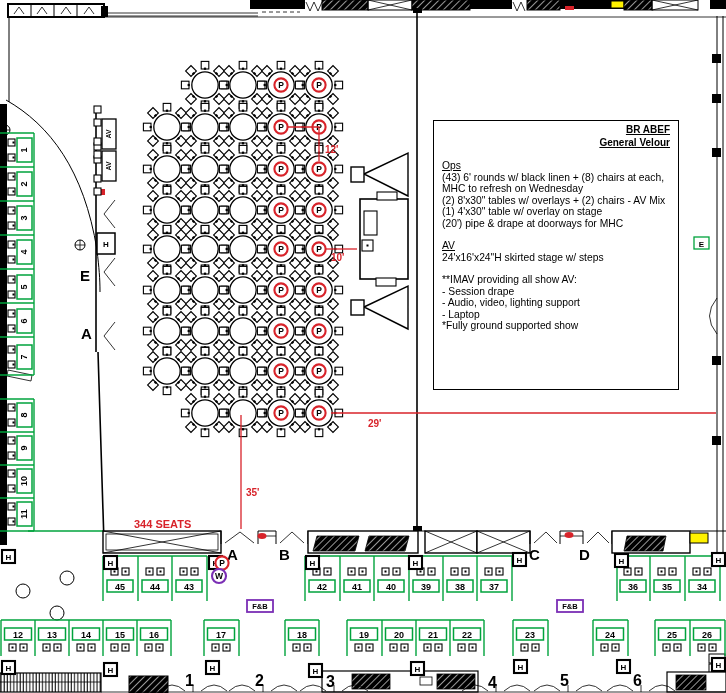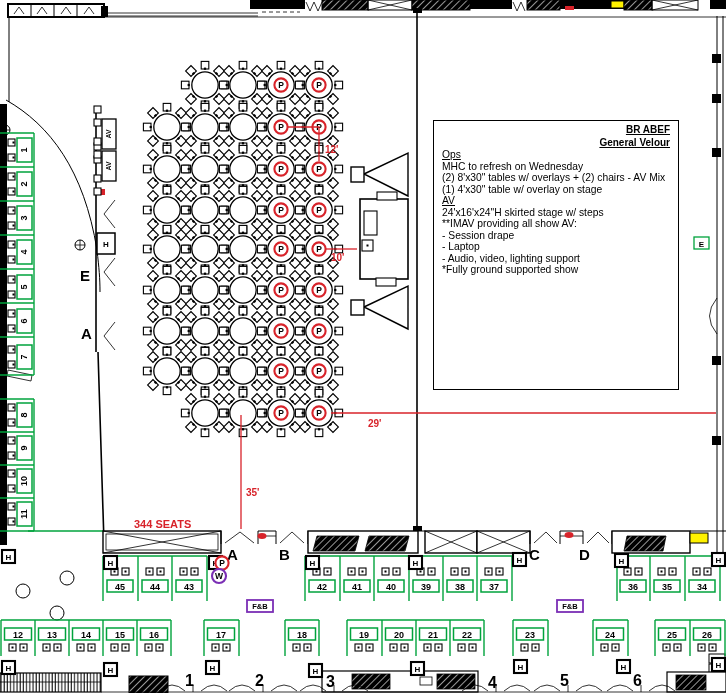--- a/index.html
+++ b/index.html
@@ -25,21 +25,21 @@
   .hbox{fill:#fff;stroke:#000;stroke-width:2.1;}
   .htx{font-size:8px;font-weight:bold;text-anchor:middle;}
   .doorletter{font-size:15px;font-weight:bold;}
   .baynum{font-size:16px;font-weight:bold;}
   
   .notes{position:absolute;left:433px;top:120px;width:246px;height:270px;
          border:1.6px solid #000;background:#fff;box-sizing:border-box;
          padding:3px 8px 0 8px;font-size:10.3px;line-height:11.5px;color:#000;}
   .notes-title{text-align:right;font-weight:bold;text-decoration:underline;
                font-size:10px;line-height:12.6px;}
-  .note-sec{}
+  .note-sec{margin-top:11px;}
   .note-h{text-decoration:underline;}
 </style>
 </head>
 <body>
 
 <div class="canvas">
 
 <svg id="plan" width="726" height="693" viewBox="0 0 726 693">
   <defs>
     <pattern id="stairHatch" width="5" height="5" patternUnits="userSpaceOnUse" patternTransform="rotate(45)">
@@ -2331,31 +2331,33 @@
         </g>
       </g>
 </svg>
 
 <div class="notes">
   <div class="notes-title">BR ABEF</div>
   <div class="notes-title">General Velour</div>
   <div>
         <div class="note-sec">
           <div class="note-h">Ops</div>
+          <div>(43) 6' rounds w/ black linen + (8) chairs at each,</div>
           <div>MHC to refresh on Wednesday</div>
           <div>(2) 8'x30" tables w/ overlays + (2) chairs - AV Mix</div>
           <div>(1) 4'x30" table w/ overlay on stage</div>
+          <div>(20') pipe &amp; drape at doorways for MHC</div>
         </div>
         <div class="note-sec">
           <div class="note-h">AV</div>
           <div>24'x16'x24"H skirted stage w/ steps</div>
         </div>
         <div class="note-sec">
           <div>**IMAV providing all show AV:</div>
           <div>- Session drape</div>
+          <div>- Audio, video, lighting support</div>
           <div>- Laptop</div>
-          <div>- Audio, video, lighting support</div>
           <div>*Fully ground supported show</div>
         </div>
       </div>
 </div>
 
 </div>
 
 </body></html>

